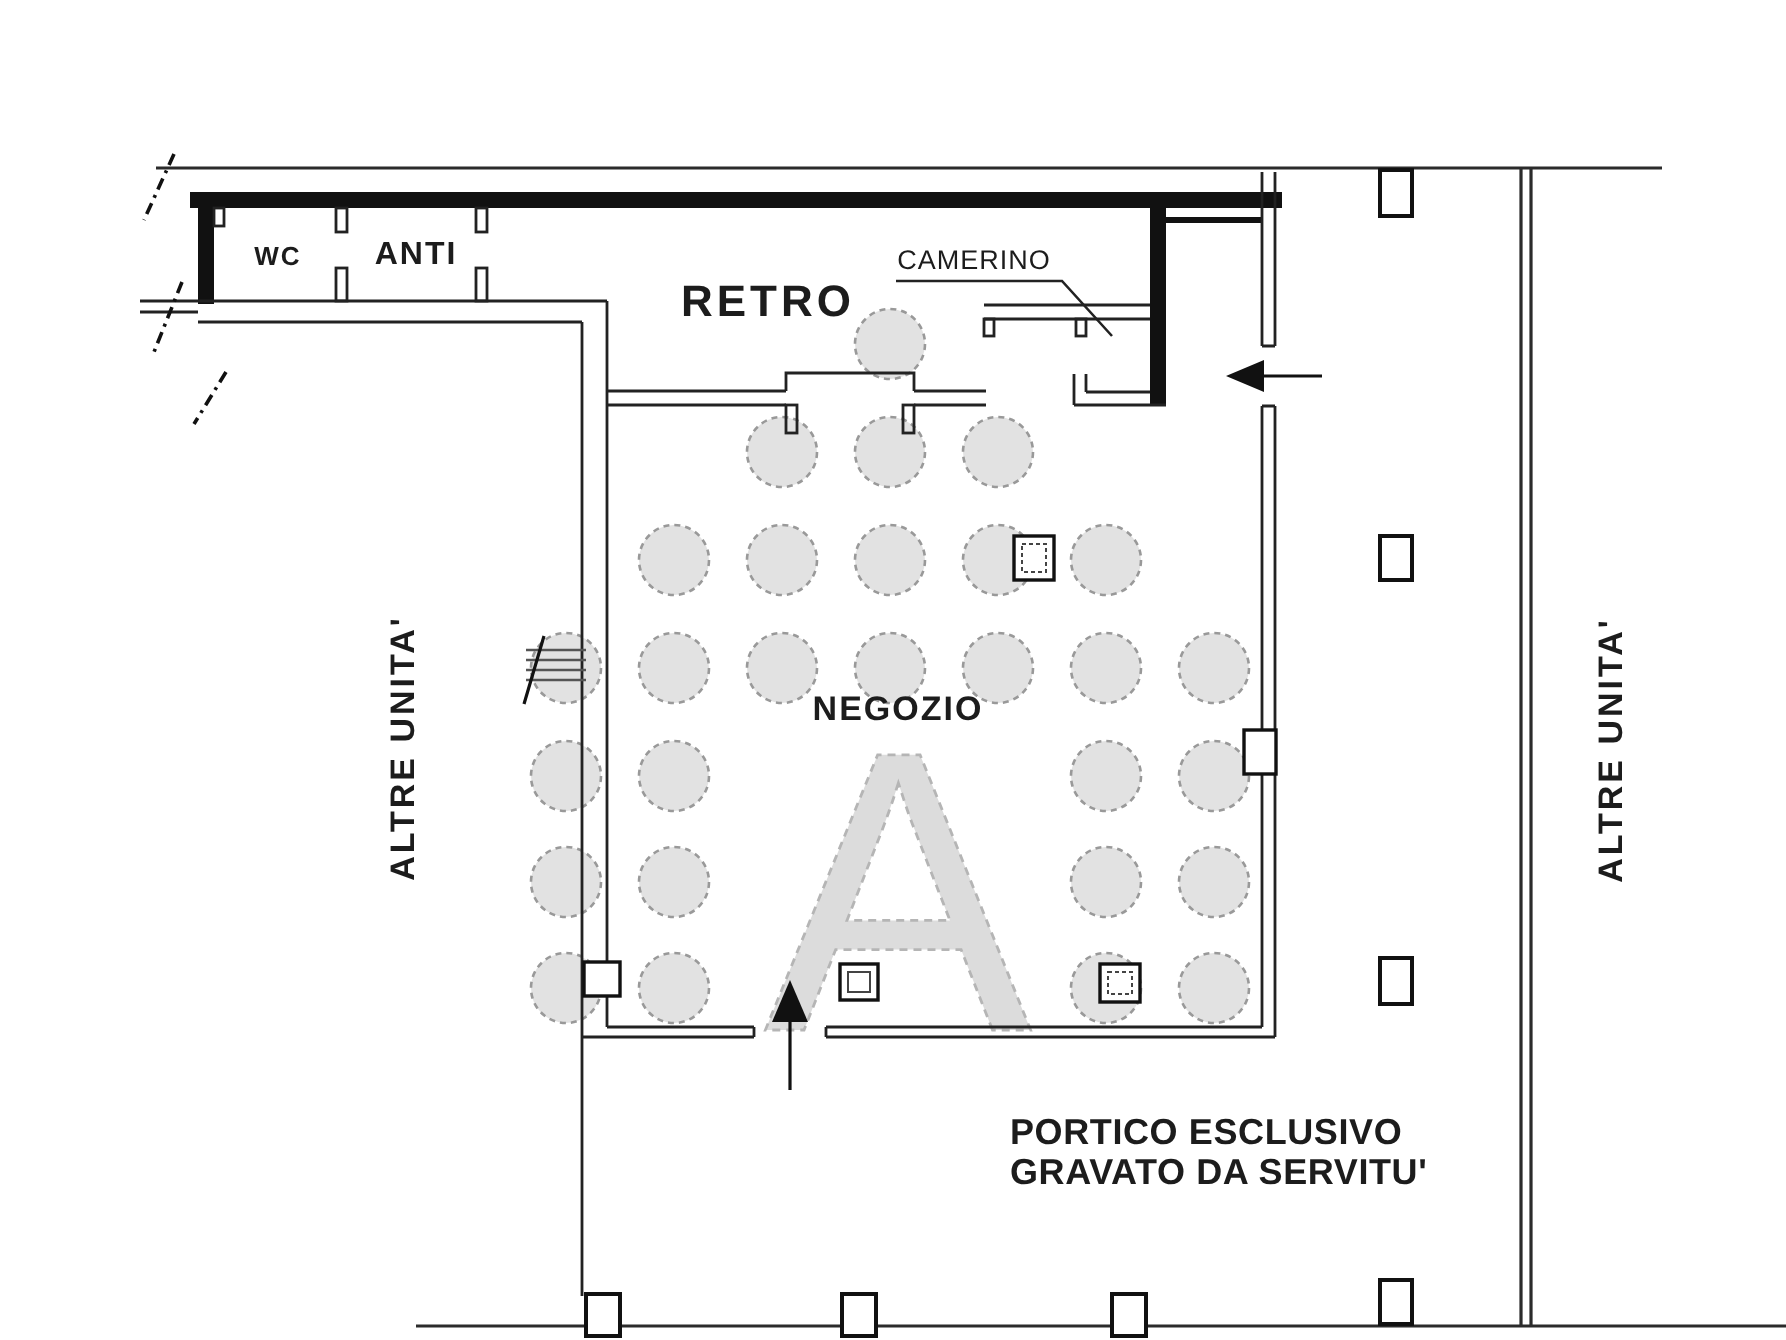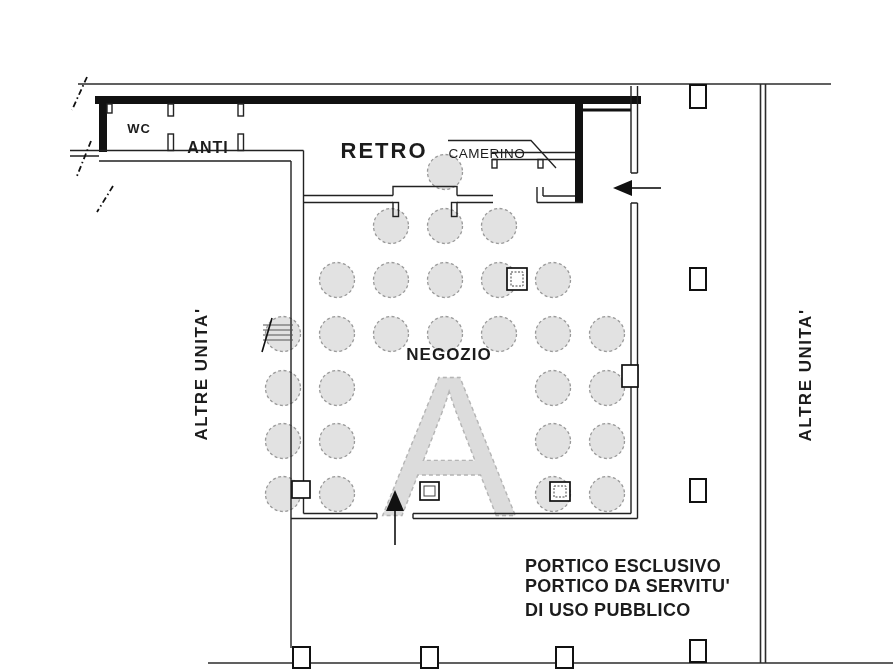--- a/index.html
+++ b/index.html
@@ -3,27 +3,27 @@
 <meta charset="utf-8">
 <style>
   html,body{margin:0;padding:0;background:#fff;}
   #stage{position:relative;width:893px;height:670px;background:#ffffff;overflow:hidden;
          font-family:"Liberation Sans",sans-serif;}
   #plan-svg{position:absolute;left:0;top:0;}
   .lbl{position:absolute;color:#1c1c1c;white-space:nowrap;
        transform:translate(-50%,-50%);font-weight:600;}
   .lbl.vert{transform:translate(-50%,-50%) rotate(-90deg);}
   .lbl-wc{font-size:13px;letter-spacing:1px;}
-  .lbl-anti{font-size:16px;letter-spacing:1px;margin-top:20px;}
+  .lbl-anti{font-size:16px;letter-spacing:1px;}
   .lbl-retro{font-size:22px;letter-spacing:2px;}
-  .lbl-camerino{font-size:13.5px;font-weight:500;letter-spacing:0.5px;margin-top:23px;}
+  .lbl-camerino{font-size:13.5px;font-weight:500;letter-spacing:0.5px;}
   .lbl-negozio{font-size:17px;letter-spacing:1px;}
   .lbl-altre{font-size:17px;letter-spacing:1.5px;}
   .portico{position:absolute;left:505px;color:#1c1c1c;font-size:18px;font-weight:600;
-           letter-spacing:0.3px;white-space:nowrap;margin-left:20px;}
+           letter-spacing:0.3px;white-space:nowrap;}
 </style>
 </head>
 <body>
 
 <div id="stage">
 
   <svg id="plan-svg" width="893" height="670" viewBox="0 0 893 670">
 
     <g id="gen-tables">
         <circle cx="445" cy="172" r="17.5" fill="#e2e2e2" stroke="#999999" stroke-width="1.3" stroke-dasharray="3 2.5"></circle>
@@ -146,15 +146,14 @@
 
   <div class="lbl lbl-wc" style="left:139px;top:128px">WC</div>
   <div class="lbl lbl-anti" style="left:208px;top:128px">ANTI</div>
   <div class="lbl lbl-retro" style="left:384px;top:151px">RETRO</div>
   <div class="lbl lbl-camerino" style="left:487px;top:130px">CAMERINO</div>
   <div class="lbl lbl-negozio" style="left:449px;top:355px">NEGOZIO</div>
   <div class="lbl lbl-altre vert" style="left:202px;top:374px">ALTRE UNITA'</div>
   <div class="lbl lbl-altre vert" style="left:806px;top:375px">ALTRE UNITA'</div>
 
   <div class="portico" style="top:556px">PORTICO ESCLUSIVO</div>
-  <div class="portico" style="top:576px">PORTICO DA SERVITU'</div>
-  <div class="portico" style="top:600px">DI USO PUBBLICO</div>
+  <div class="portico" style="top:576px">GRAVATO DA SERVITU'</div>
 </div>
 
 </body></html>

